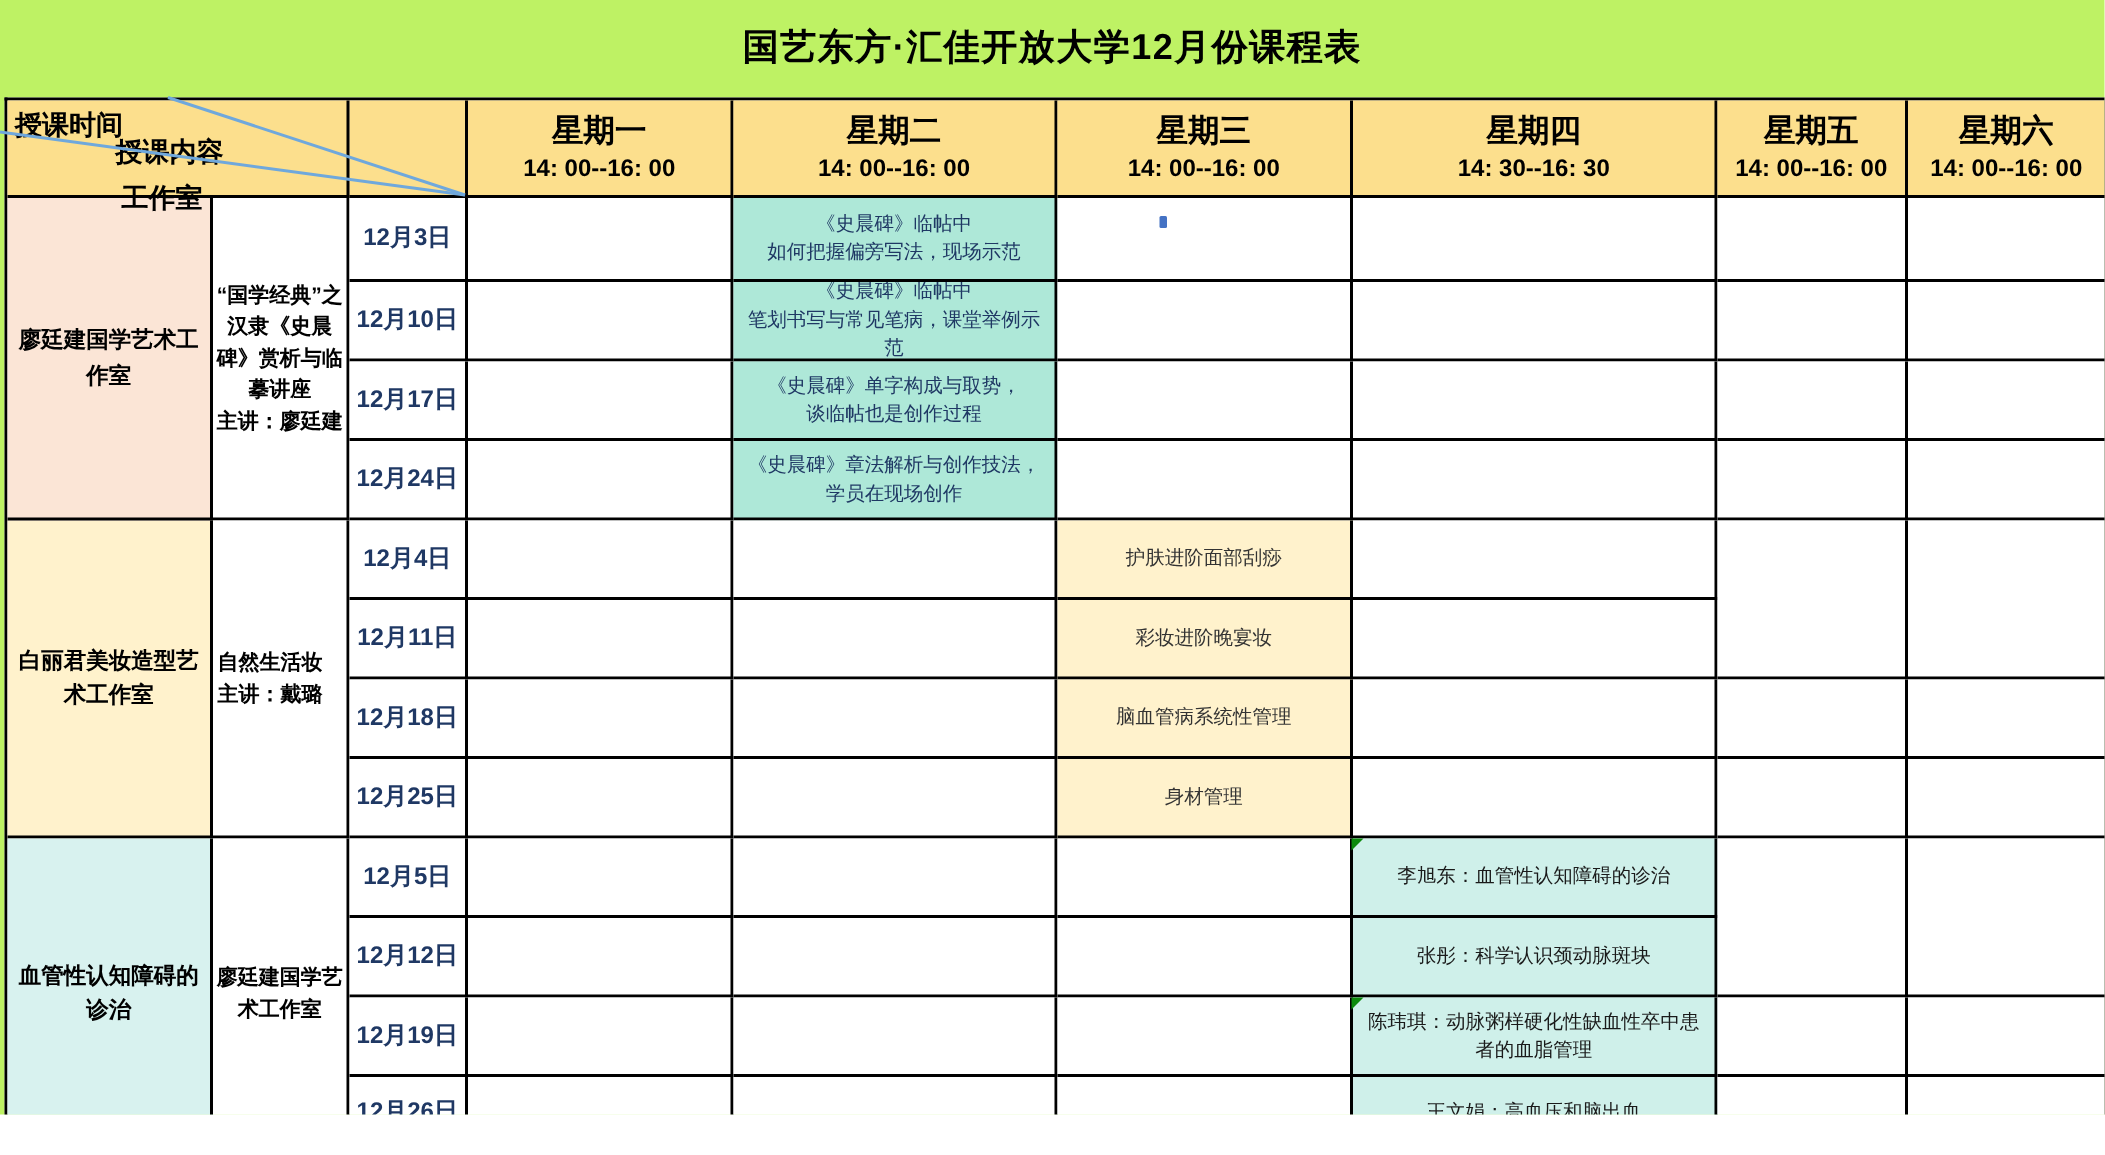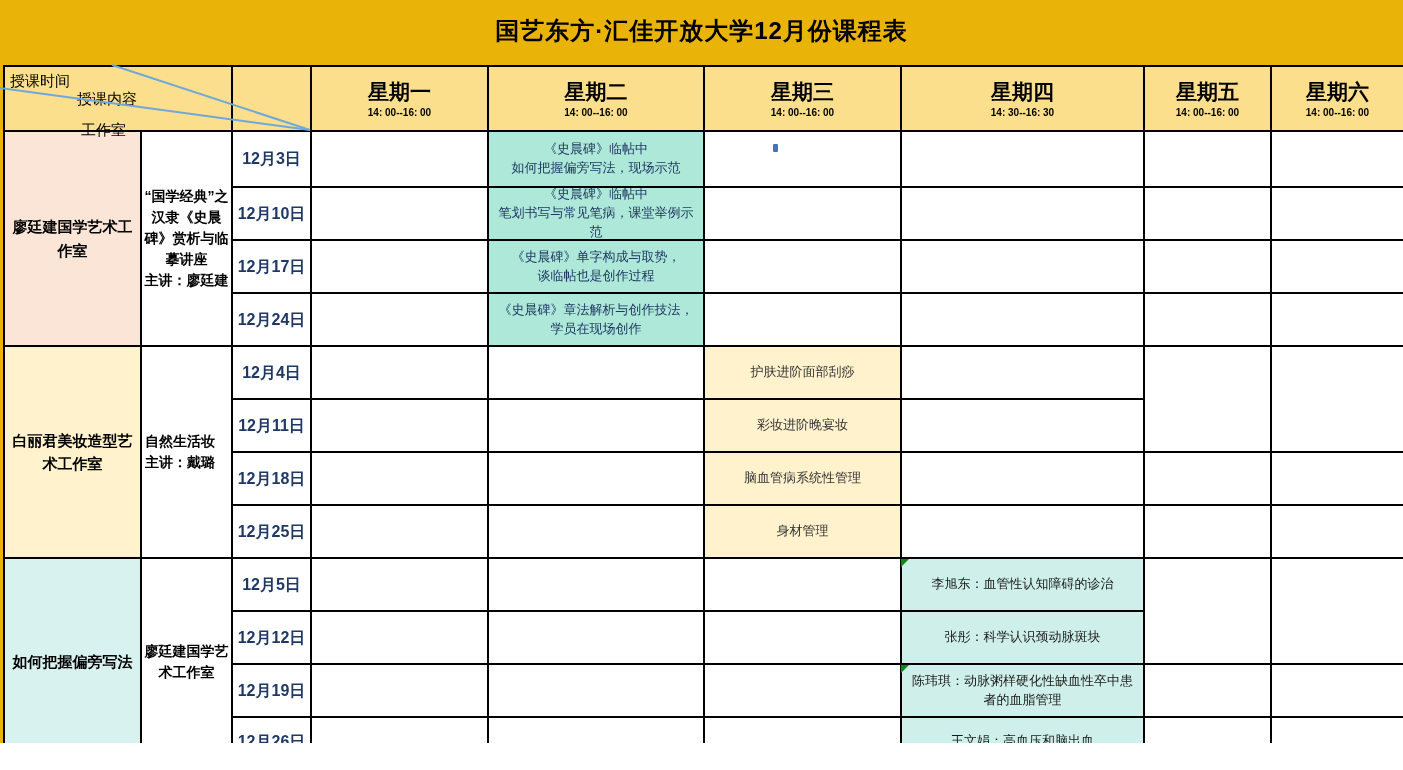--- a/index.html
+++ b/index.html
@@ -1,30 +1,30 @@
 <!DOCTYPE html>
 <html><head>
 <meta charset="utf-8">
 <style>
   html,body{margin:0;padding:0}
-  .page{position:relative;width:1403px;height:743px;background:#eab308;font-family:"Liberation Sans",sans-serif;overflow:hidden;color:#000}
+  .page{position:relative;width:1403px;height:743px;background:#bef264;font-family:"Liberation Sans",sans-serif;overflow:hidden;color:#000}
   .title{position:absolute;top:15px;left:0;width:100%;text-align:center;font-size:24px;font-weight:bold;letter-spacing:1px}
   .grid{position:absolute;left:3px;top:65px;display:grid;
         grid-template-columns:137px 91px 79px 177px 216px 197px 243px 127px 133px;
         grid-template-rows:65px 56px 53px 53px 53px 53px 53px 53px 53px 53px 53px 53px 49px;
         border-top:2px solid #000;border-left:2px solid #000;background:#fff}
   .c{box-sizing:border-box;border-right:2px solid #000;border-bottom:2px solid #000;
      display:flex;flex-direction:column;align-items:center;justify-content:center;
      text-align:center;white-space:pre-line;font-size:13px;line-height:1.45;
      color:#1F3864;background:#fff;padding:2px 4px;overflow:hidden}
   .hd{background:#FCDF8D;font-weight:bold;color:#000}
   .day-label{font-size:21px;line-height:1.4}
-  .day-time{font-size:10px;white-space:nowrap;line-height:1.4}
+  .day-time{font-size:16px;white-space:nowrap;line-height:1.4}
   .corner{position:relative;z-index:5;overflow:visible}
-  .lab{position:absolute;font-weight:normal;font-size:15px;color:#000;white-space:nowrap}
+  .lab{position:absolute;font-weight:bold;font-size:18px;color:#000;white-space:nowrap}
   .lab-time{left:5px;top:3px}
   .lab-content{left:72px;top:21px}
   .lab-studio{left:76px;top:52px}
   .ws{font-weight:bold;font-size:15px;color:#000;line-height:1.55}
   .bg-peach{background:#FBE5D6}
   .bg-ly{background:#FFF2CC}
   .bg-cy{background:#D8F2EF}
   .ct{font-weight:bold;font-size:14px;color:#000;background:#fff;line-height:1.5;padding:16px 1px}
   .ct-left{align-items:flex-start;text-align:left;padding-left:3px}
   .dt{font-weight:bold;font-size:16px;color:#1F3864;background:#fff}
@@ -72,21 +72,21 @@
       <div class="day-label">星期五</div>
       <div class="day-time">14: 00--16: 00</div>
     </div>
     <div class="c hd" style="grid-area:1/9/2/10">
       <div class="day-label">星期六</div>
       <div class="day-time">14: 00--16: 00</div>
     </div>
 
     <div class="c ws bg-ly" style="grid-area:6/1/10/2">白丽君美妆造型艺术工作室</div>
     <div class="c ws bg-peach" style="grid-area:2/1/6/2">廖廷建国学艺术工作室</div>
-    <div class="c ws bg-cy" style="grid-area:10/1/14/2">如何把握偏旁写法</div>
+    <div class="c ws bg-cy" style="grid-area:10/1/14/2">血管性认知障碍的诊治</div>
 
     <div class="c ct" style="grid-area:2/2/6/3">“国学经典”之汉隶《史晨碑》赏析与临摹讲座
 主讲：廖廷建</div>
     <div class="c ct ct-left" style="grid-area:6/2/10/3">自然生活妆
 主讲：戴璐</div>
     <div class="c ct" style="grid-area:10/2/14/3">廖廷建国学艺术工作室</div>
 
     <div class="c dt" style="grid-area:2/3">12月3日</div>
     <div class="c dt" style="grid-area:3/3">12月10日</div>
     <div class="c dt" style="grid-area:4/3">12月17日</div>

